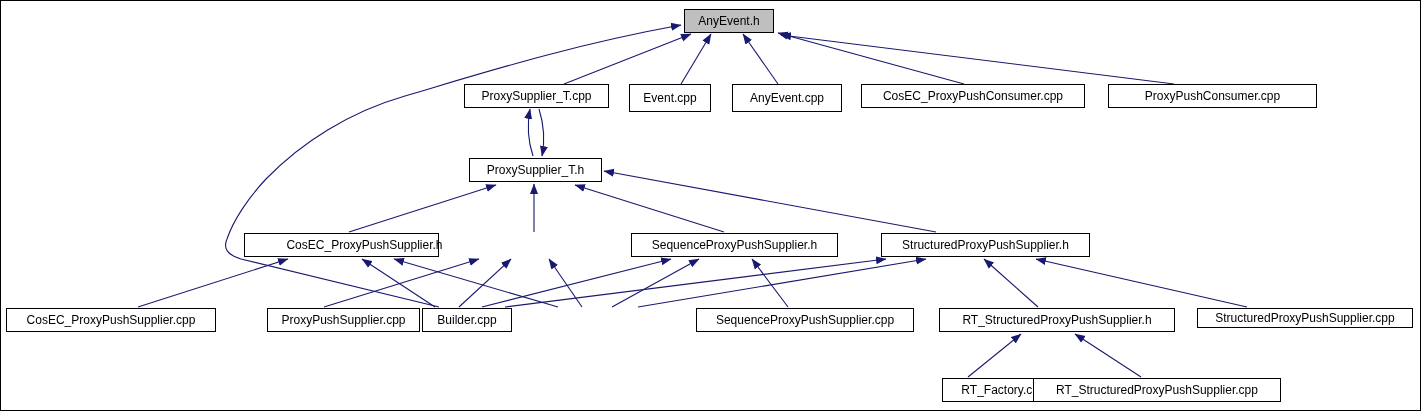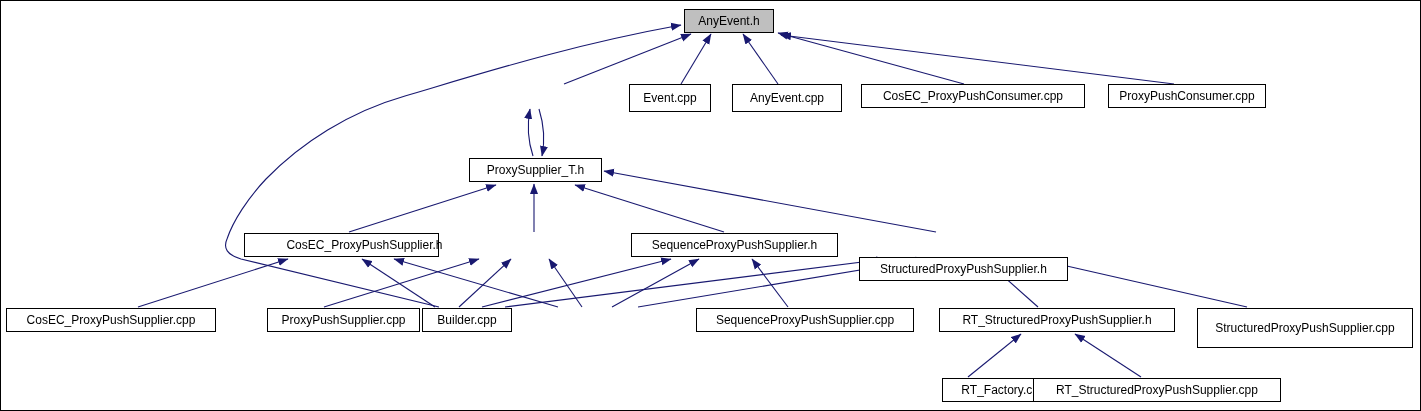--- a/index.html
+++ b/index.html
@@ -80,60 +80,63 @@
       <path d="M504,306 L885,258" class="edge" stroke="#191970" marker-end="url(#arrow)"></path>
       <path d="M637,306 L925,258" class="edge" stroke="#191970" marker-end="url(#arrow)"></path>
       <path d="M1037,306 L983,258" class="edge" stroke="#191970" marker-end="url(#arrow)"></path>
       <path d="M1246,306 L1035,258" class="edge" stroke="#191970" marker-end="url(#arrow)"></path>
       <path d="M967,376 L1020,333" class="edge" stroke="#191970" marker-end="url(#arrow)"></path>
       <path d="M1140,376 L1074,333" class="edge" stroke="#191970" marker-end="url(#arrow)"></path>
     </svg>
 <div class="node root" style="left: 683px; top: 8px; width: 90px; height: 24px; background: rgb(191, 191, 191);">
       <span>AnyEvent.h</span>
     </div>
+    <div class="node" style="left: 463px; top: 83px; width: 145px; height: 24px;">
+      <span>ProxySupplier_T.cpp</span>
+    </div>
     <div class="node" style="left: 628px; top: 83px; width: 82px; height: 28px;">
       <span>Event.cpp</span>
     </div>
     <div class="node" style="left: 731px; top: 83px; width: 110px; height: 28px;">
       <span>AnyEvent.cpp</span>
     </div>
     <div class="node" style="left: 860px; top: 83px; width: 224px; height: 24px;">
       <span>CosEC_ProxyPushConsumer.cpp</span>
     </div>
-    <div class="node" style="left: 1107px; top: 83px; width: 158px; height: 24px;">
+    <div class="node" style="left: 1107px; top: 83px; width: 209px; height: 24px;">
       <span>ProxyPushConsumer.cpp</span>
     </div>
     <div class="node" style="left: 468px; top: 157px; width: 133px; height: 24px;">
       <span>ProxySupplier_T.h</span>
     </div>
     <div class="node" style="left: 243px; top: 232px; width: 195px; height: 24px; padding-left: 46px;">
       <span>CosEC_ProxyPushSupplier.h</span>
     </div>
     <div class="node" style="left: 630px; top: 232px; width: 207px; height: 24px;">
       <span>SequenceProxyPushSupplier.h</span>
     </div>
-    <div class="node" style="left: 858px; top: 232px; width: 209px; height: 24px; margin-top: 24px;">
+    <div class="node" style="left: 880px; top: 232px; width: 209px; height: 24px;">
       <span>StructuredProxyPushSupplier.h</span>
     </div>
     <div class="node" style="left: 5px; top: 307px; width: 210px; height: 24px;">
       <span>CosEC_ProxyPushSupplier.cpp</span>
     </div>
     <div class="node" style="left: 237px; top: 307px; width: 153px; height: 24px; margin-left: 29px;">
       <span>ProxyPushSupplier.cpp</span>
     </div>
     <div class="node" style="left: 421px; top: 307px; width: 90px; height: 24px;">
       <span>Builder.cpp</span>
     </div>
     <div class="node" style="left: 695px; top: 307px; width: 218px; height: 24px;">
       <span>SequenceProxyPushSupplier.cpp</span>
     </div>
     <div class="node" style="left: 938px; top: 307px; width: 236px; height: 24px;">
       <span>RT_StructuredProxyPushSupplier.h</span>
     </div>
-    <div class="node" style="left: 1196px; top: 307px; width: 216px; height: 40px; align-items: center;">
+    <div class="node" style="left: 1196px; top: 307px; width: 216px; height: 20px; align-items: center;">
       <span>StructuredProxyPushSupplier.cpp</span>
     </div>
     <div class="node" style="left: 941px; top: 377px; width: 123px; height: 24px;">
       <span>RT_Factory.cpp</span>
     </div>
     <div class="node" style="left: 1032px; top: 377px; width: 248px; height: 24px;">
       <span>RT_StructuredProxyPushSupplier.cpp</span>
     </div>
   </div>
 

